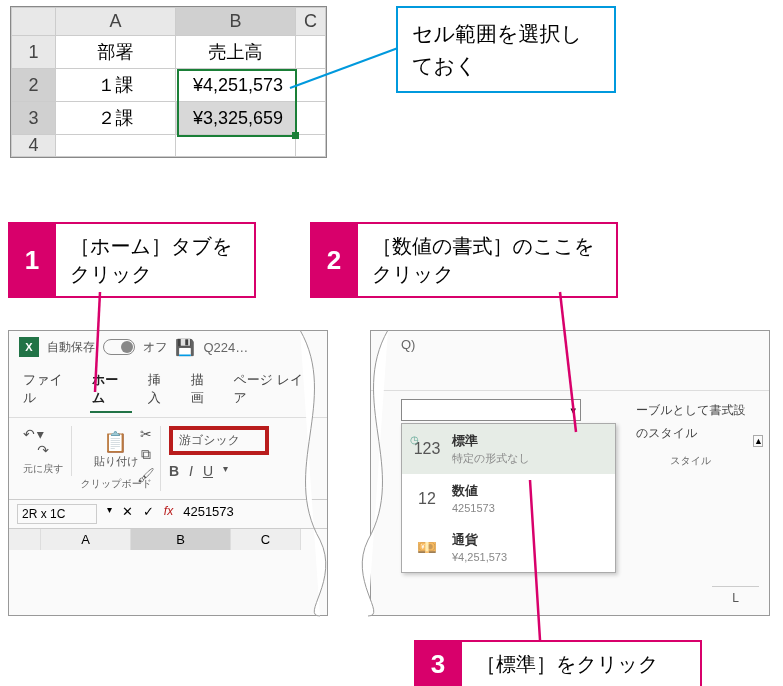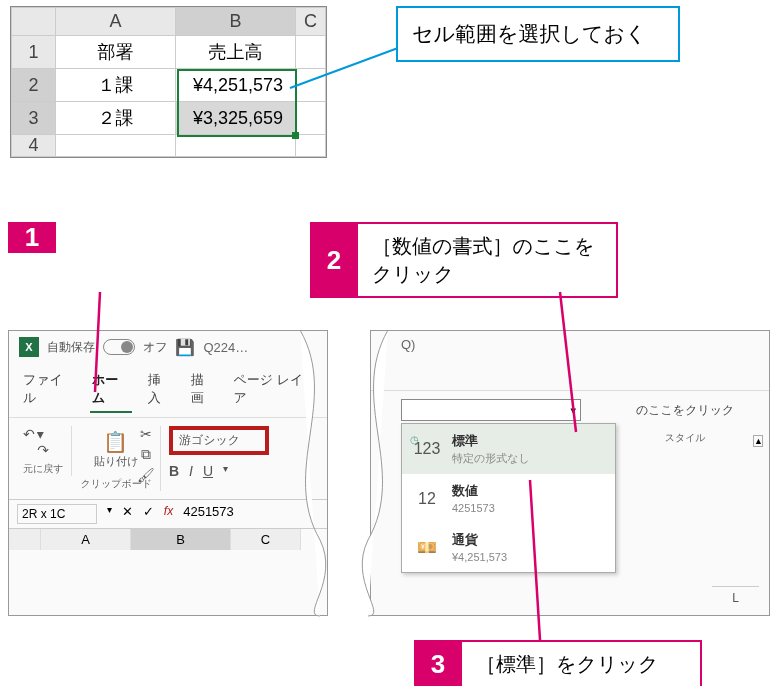--- a/index.html
+++ b/index.html
@@ -15,21 +15,21 @@
   .sheet-top .colh-c { width: 30px; }
   .sheet-top .rowh { background: #e8e8e8; text-align: center; font-weight: normal; color: #444; }
   .sheet-top .rowh.sel { background: #d0d0d0; }
   .sheet-top td.data { text-align: center; padding: 4px 8px; height: 32px; }
   .sheet-top td.data.right { text-align: right; padding-right: 12px; }
   .sel-range { position: absolute; border: 2px solid #1a7f37; pointer-events: none; }
   .sel-range::after { content: ""; position: absolute; right: -4px; bottom: -4px; width: 7px; height: 7px; background: #1a7f37; }
   .sel-fill { background: #d8d8d8; }
   
   
-  .callout-blue { position: absolute; left: 396px; top: 6px; width: 284px; border: 2px solid #0099dd; background: white; padding: 10px 14px; font-size: 21px; line-height: 1.5; }
+  .callout-blue { position: absolute; left: 396px; top: 6px; width: 220px; border: 2px solid #0099dd; background: white; padding: 10px 14px; font-size: 21px; line-height: 1.5; }
   .callout-blue-line { position: absolute; stroke: #0099dd; stroke-width: 2; fill: none; }
   
   
   .step { position: absolute; display: flex; align-items: stretch; }
   .step-num { background: #d8006b; color: white; font-size: 26px; width: 48px; display: flex; align-items: center; justify-content: center; font-weight: bold; }
   .step-text { border: 2px solid #d8006b; border-left: none; background: white; padding: 8px 14px; font-size: 20px; line-height: 1.4; }
   
   
   .ribbon { position: absolute; border: 1px solid #999; background: #fafafa; overflow: hidden; }
   .ribbon-left { left: 8px; top: 330px; width: 320px; height: 286px; }
@@ -118,20 +118,21 @@
   <div class="sel-range" style="left:166px; top:62px; width:120px; height:68px;"></div>
 </div>
 
 <svg class="overlay" width="783" height="200">
   <line x1="290" y1="88" x2="398" y2="48" class="callout-blue-line" stroke="#0099dd"></line>
 </svg>
 <div class="callout-blue">セル範囲を選択しておく</div>
 
 <div class="step" style="left:8px; top:222px;">
   <div class="step-num">1</div>
+  <div class="step-text" style="width:200px;">［ホーム］タブをクリック</div>
 </div>
 
 <div class="step" style="left:310px; top:222px;">
   <div class="step-num">2</div>
   <div class="step-text" style="width:260px;">［数値の書式］のここをクリック</div>
 </div>
 
 <div class="step" style="left:414px; top:640px;">
   <div class="step-num">3</div>
   <div class="step-text" style="width:240px;">［標準］をクリック</div>
@@ -231,21 +232,22 @@
         <div class="fmt-item">
           <div class="fmt-icon">💴</div>
           <div class="fmt-text">
             <strong>通貨</strong>
             <span>¥4,251,573</span>
           </div>
         </div>
       </div>
     </div>
     <div class="styles-col" style="margin-left:20px;">
-      <div>のここをクリック</div>
+      <div>ーブルとして書式設</div>
+      <div>のスタイル</div>
       <div class="group-label" style="text-align:center;margin-top:6px;">スタイル</div>
     </div>
   </div>
   <div style="position:absolute; right:10px; bottom:6px; font-size:12px; color:#555; border-top:1px solid #ccc; padding:4px 20px;">L</div>
   <div style="position:absolute; right:4px; top:104px; bottom:40px; width:12px;">
     <div style="width:10px;height:12px;border:1px solid #aaa;text-align:center;font-size:9px;line-height:10px;">▲</div>
   </div>
 </div>
 
 <svg class="overlay" width="783" height="686" style="top:0;">

